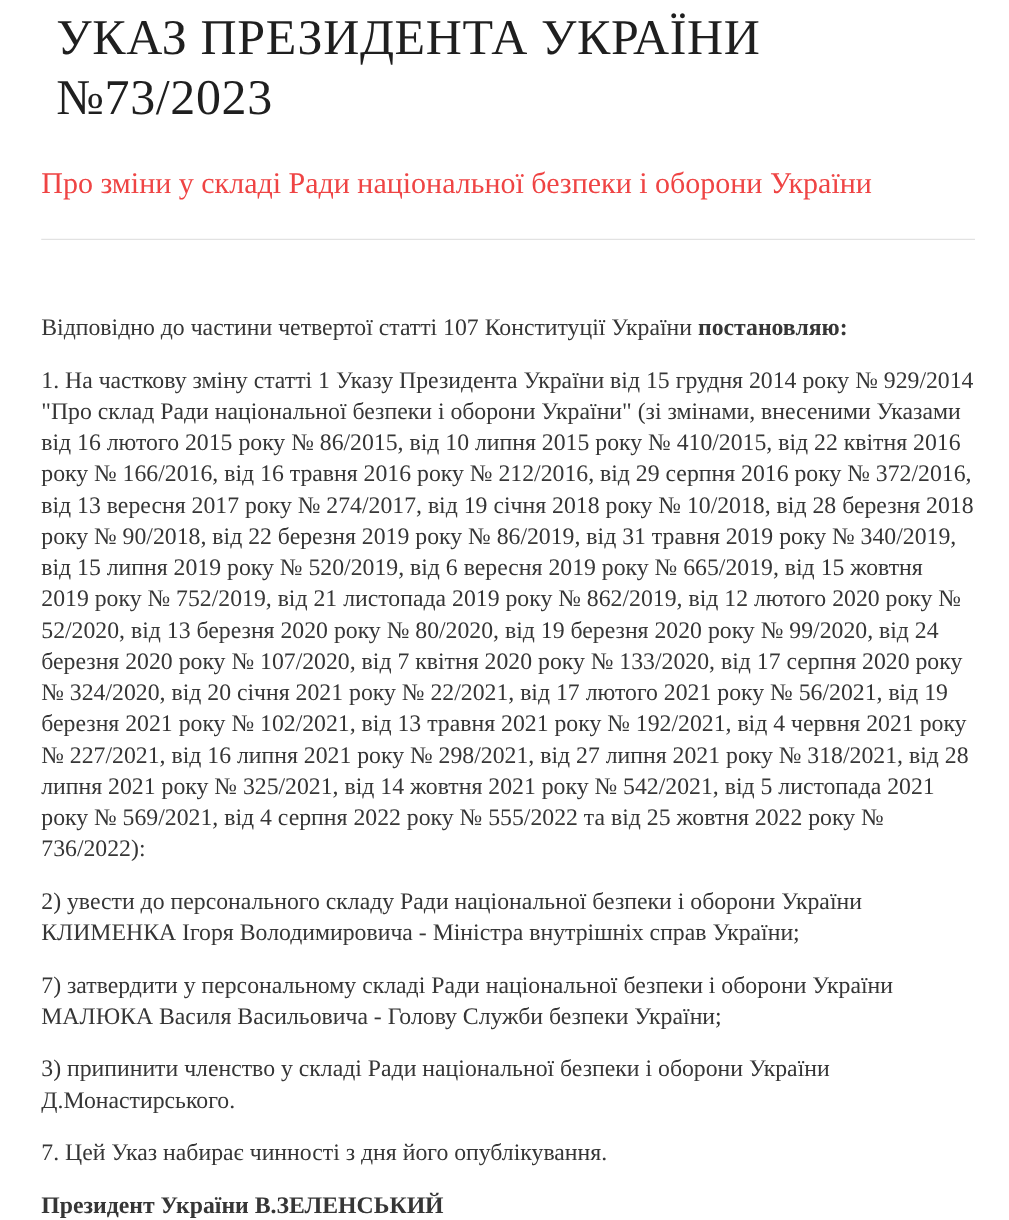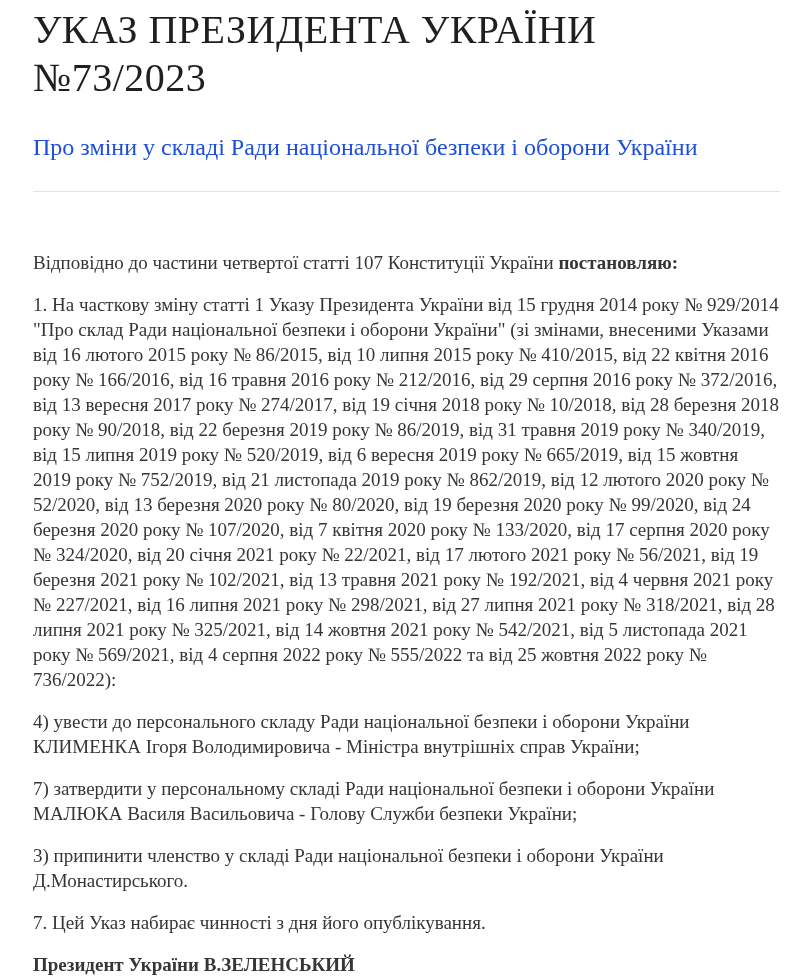--- a/index.html
+++ b/index.html
@@ -10,33 +10,33 @@
   body {
     width: 807px;
     min-height: 976px;
     box-sizing: border-box;
     padding: 6px 27px 24px 33px;
     font-family: "Liberation Serif", "DejaVu Serif", serif;
     color: #333333;
     -webkit-font-smoothing: antialiased;
   }
   .decree-title {
-    margin: 0 0 30px 0;
+    margin: 0 0 30px 12px;
     font-size: 40px;
     line-height: 1.2;
     font-weight: 400;
     color: #1f1f1f;
     letter-spacing: 0.5px;
   }
   .decree-subtitle {
     margin: 0 0 28px 0;
     font-size: 24px;
     line-height: 1.3;
     font-weight: 400;
-    color: #1d4ed8;
+    color: #ef4444;
   }
   .divider {
     border: none;
     border-top: 1px solid #e2e2e2;
     margin: 0;
     height: 0;
   }
   .decree-body {
     margin-top: 58px;
   }
@@ -63,21 +63,21 @@
   <h2 class="decree-subtitle">Про зміни у складі Ради національної безпеки і оборони України</h2>
 </header>
 
 <hr class="divider">
 
 <article class="decree-body">
   <p><span>Відповідно до частини четвертої статті 107 Конституції України </span><span class="bold">постановляю:</span></p>
 
   <p>1. На часткову зміну статті 1 Указу Президента України від 15 грудня 2014 року № 929/2014 "Про склад Ради національної безпеки і оборони України" (зі змінами, внесеними Указами від 16 лютого 2015 року № 86/2015, від 10 липня 2015 року № 410/2015, від 22 квітня 2016 року № 166/2016, від 16 травня 2016 року № 212/2016, від 29 серпня 2016 року № 372/2016, від 13 вересня 2017 року № 274/2017, від 19 січня 2018 року № 10/2018, від 28 березня 2018 року № 90/2018, від 22 березня 2019 року № 86/2019, від 31 травня 2019 року № 340/2019, від 15 липня 2019 року № 520/2019, від 6 вересня 2019 року № 665/2019, від 15 жовтня 2019 року № 752/2019, від 21 листопада 2019 року № 862/2019, від 12 лютого 2020 року № 52/2020, від 13 березня 2020 року № 80/2020, від 19 березня 2020 року № 99/2020, від 24 березня 2020 року № 107/2020, від 7 квітня 2020 року № 133/2020, від 17 серпня 2020 року № 324/2020, від 20 січня 2021 року № 22/2021, від 17 лютого 2021 року № 56/2021, від 19 березня 2021 року № 102/2021, від 13 травня 2021 року № 192/2021, від 4 червня 2021 року № 227/2021, від 16 липня 2021 року № 298/2021, від 27 липня 2021 року № 318/2021, від 28 липня 2021 року № 325/2021, від 14 жовтня 2021 року № 542/2021, від 5 листопада 2021 року № 569/2021, від 4 серпня 2022 року № 555/2022 та від 25 жовтня 2022 року № 736/2022):</p>
 
-  <p>4) увести до персонального складу Ради національної безпеки і оборони України КЛИМЕНКА Ігоря Володимировича - Міністра внутрішніх справ України;</p>
+  <p>2) увести до персонального складу Ради національної безпеки і оборони України КЛИМЕНКА Ігоря Володимировича - Міністра внутрішніх справ України;</p>
 
   <p>7) затвердити у персональному складі Ради національної безпеки і оборони України МАЛЮКА Василя Васильовича - Голову Служби безпеки України;</p>
 
   <p>3) припинити членство у складі Ради національної безпеки і оборони України Д.Монастирського.</p>
 
   <p>7. Цей Указ набирає чинності з дня його опублікування.</p>
 
   <p class="signature">Президент України В.ЗЕЛЕНСЬКИЙ</p>
 
 </article>

